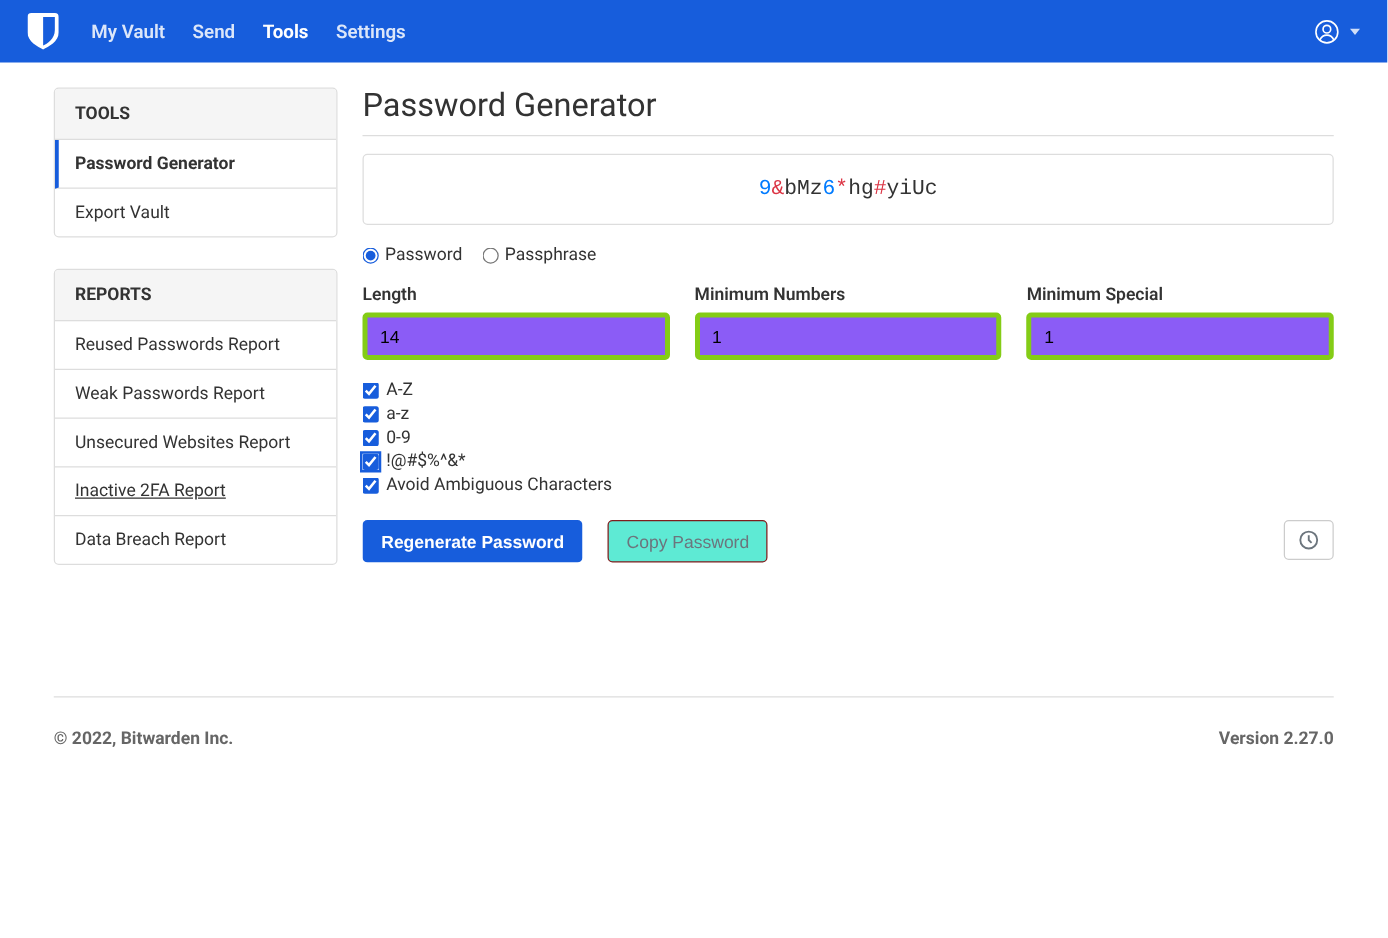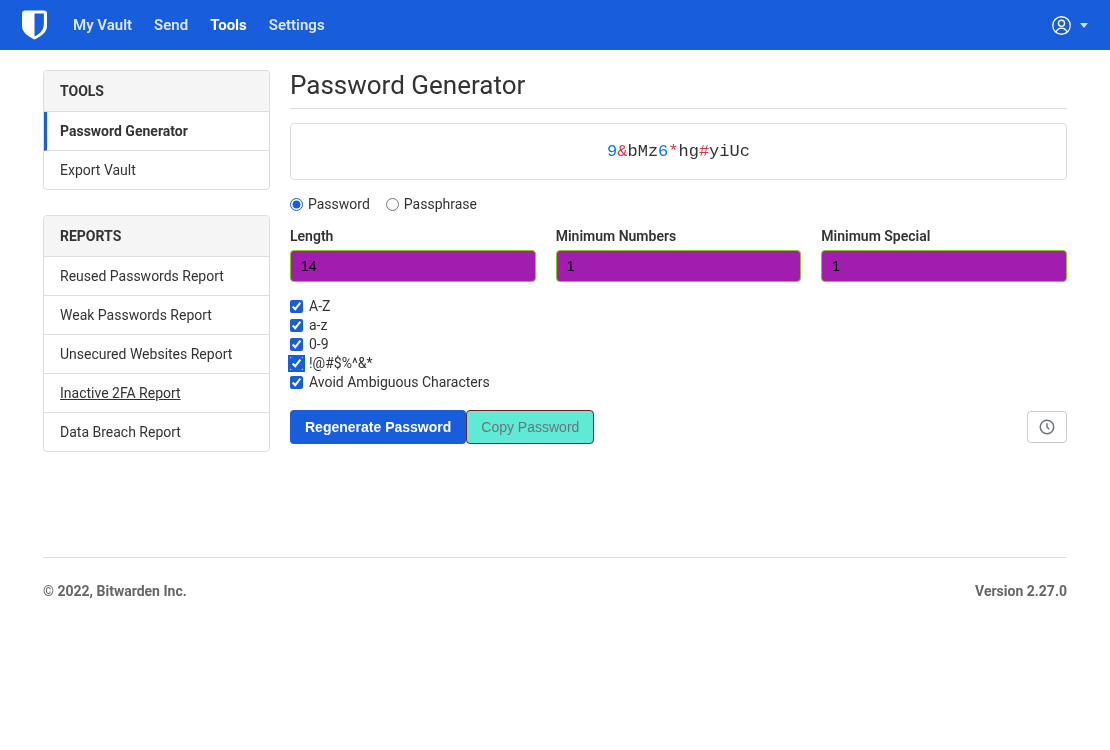--- a/index.html
+++ b/index.html
@@ -30,28 +30,28 @@
 .pw-special { color: #dc3545; }
 .pw-letter { color: #333; }
 
 .radio-row { display: flex; gap: 16px; margin-bottom: 16px; }
 .radio-item { display: flex; align-items: center; gap: 5px; cursor: pointer; }
 .radio-item input { accent-color: #175ddc; }
 
 .fields-row { display: flex; gap: 20px; margin-bottom: 16px; }
 .field { flex: 1; }
 .field-label { font-weight: 600; margin-bottom: 6px; display: block; font-size: 14px; }
-.field input[type="text"] { width: 100%; padding: 7px 10px; border: 1px solid #84cc16; border-radius: 4px; font-size: 14px; background: #a21caf; }
+.field input[type="text"] { width: 100%; padding: 7px 10px; border: 4px solid #84cc16; border-radius: 4px; font-size: 14px; background: #8b5cf6; }
 
 .check-list { margin-bottom: 20px; }
 .check-item { display: flex; align-items: center; gap: 6px; margin-bottom: 3px; font-size: 14px; }
 .check-item input { accent-color: #175ddc; width: 13px; height: 13px; }
 .check-item.focused input { outline: 2px solid #175ddc; outline-offset: 0; border-radius: 2px; }
 
-.buttons-row { display: flex; gap: 0; align-items: center; }
+.buttons-row { display: flex; gap: 20px; align-items: flex-start; }
 .btn { padding: 8px 14px; border-radius: 4px; font-size: 14px; font-weight: 500; cursor: pointer; border: 1px solid transparent; }
 .btn-primary { background: #175ddc; color: #fff; font-weight: 600; }
 .btn-secondary { background: #5eead4; color: #6c757d; border: 1px solid #7f1d1d; }
 .btn-history { margin-left: auto; background: #fff; border: 1px solid #ccc; padding: 6px 10px; border-radius: 4px; cursor: pointer; display: flex; align-items: center; justify-content: center; }
 
 .footer { border-top: 1px solid #ddd; margin: 60px 43px 0; padding: 25px 0; display: flex; justify-content: space-between; color: #666; font-size: 14px; font-weight: bold; }
 </style>
 </head>
 <body>
 

